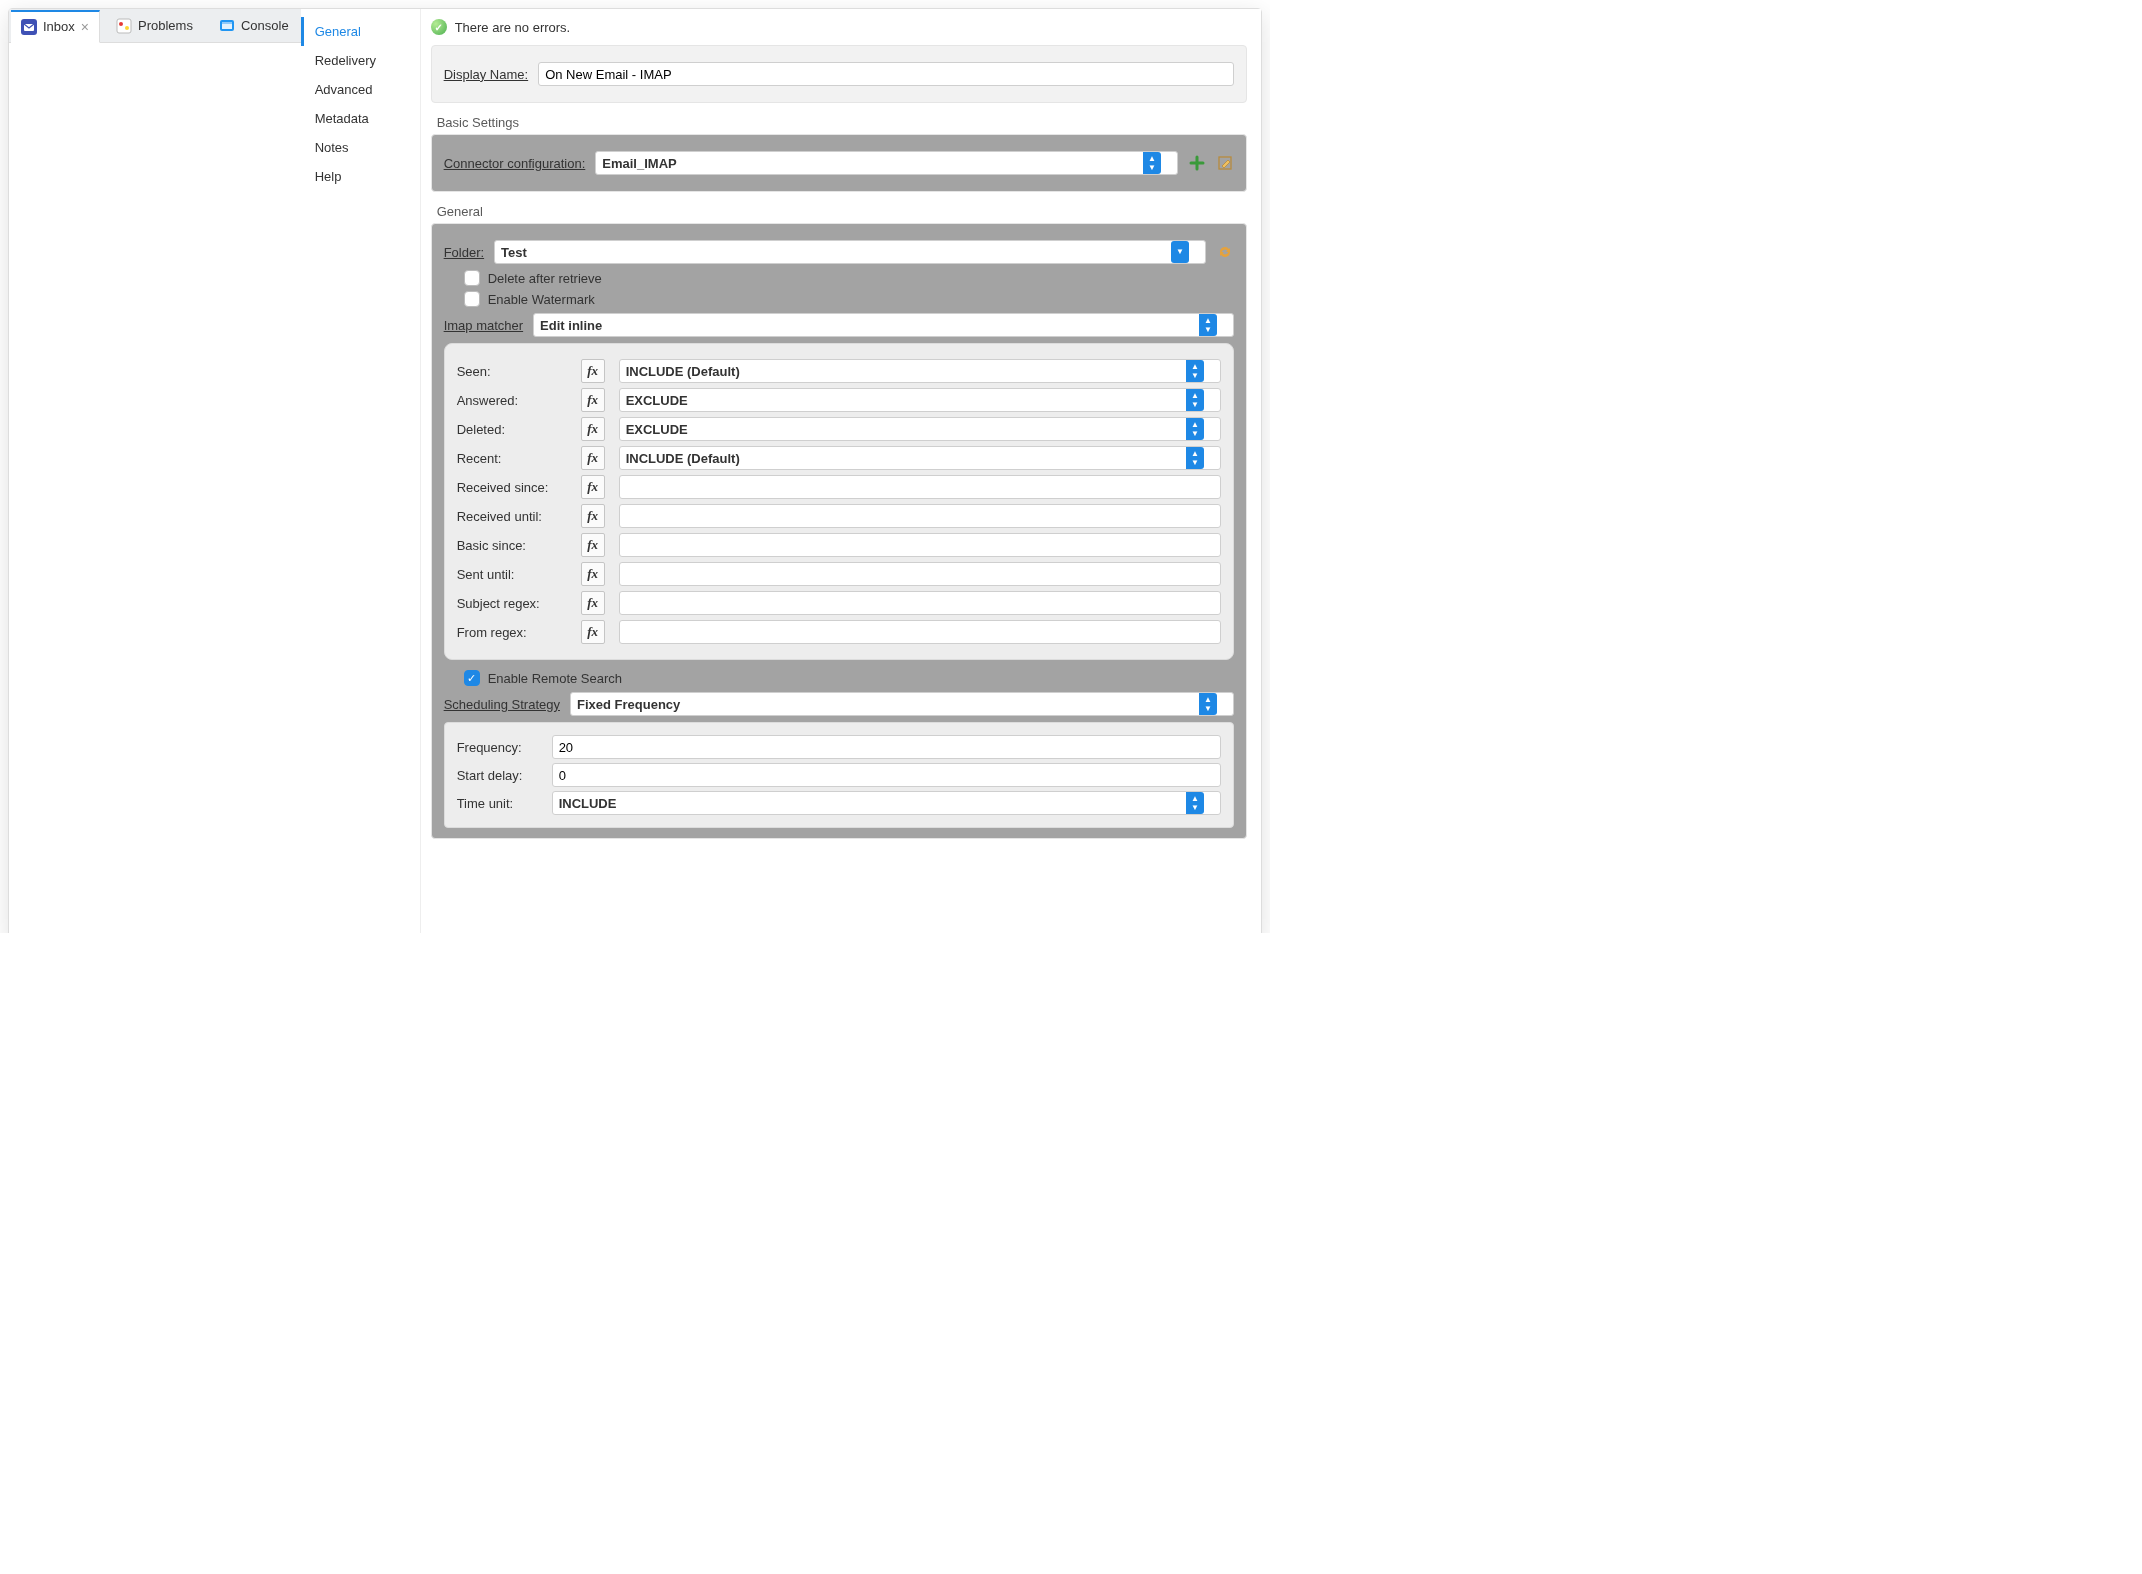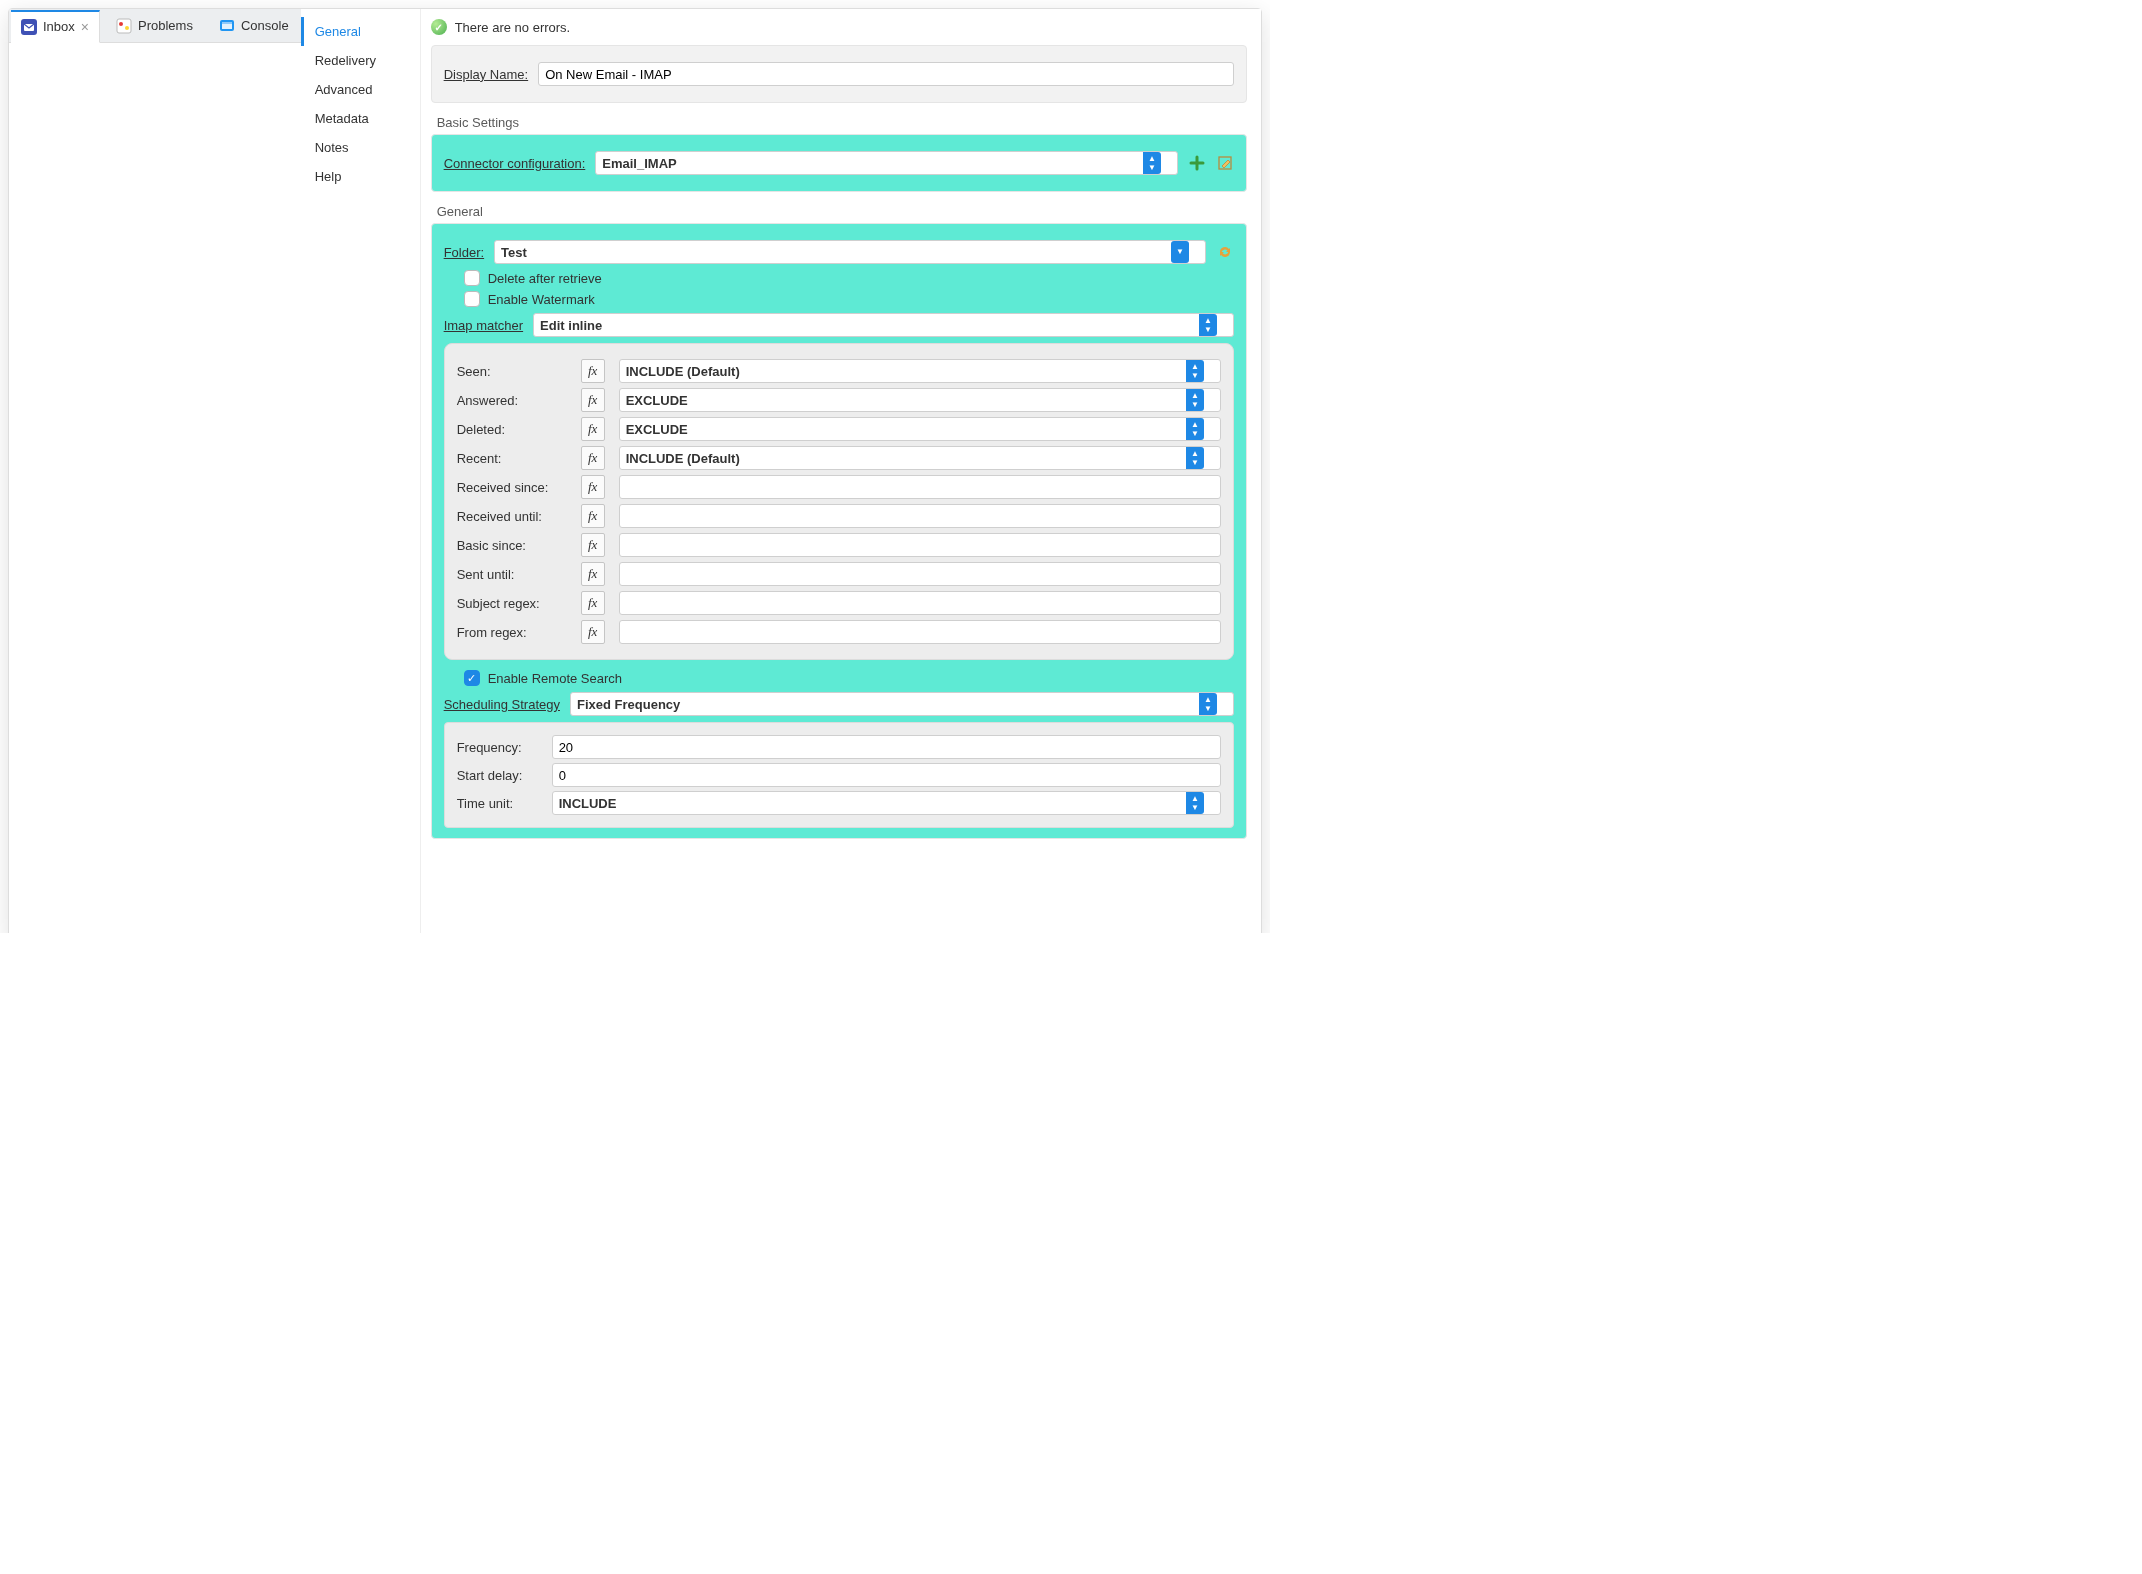--- a/index.html
+++ b/index.html
@@ -107,21 +107,21 @@
   }
   .select-box .select-arrow {
     width:18px; height:100%;
     background:#1e88e5;
     border-radius: 0 3px 3px 0;
     display:flex; align-items:center; justify-content:center;
     color:#fff; font-size:8px; line-height:1;
   }
   .select-box .select-arrow .updown { display:flex; flex-direction:column; gap:1px;}
   .section {
-    background:#5eead4;
+    background:#a3a3a3;
     border:1px solid #e5e5e5;
     border-radius:4px;
     padding:10px 12px;
     margin-top:4px;
   }
   .section-title {
     color:#5a5a5a;
     margin: 12px 0 4px 6px;
   }
   .subsection {
@@ -141,20 +141,21 @@
   .fx-btn {
     width:24px; height:24px;
     border:1px solid #c5c5c5;
     background:#fbfbfb;
     display:flex; align-items:center; justify-content:center;
     font-style:italic;
     font-family: Georgia, serif;
     font-size:13px;
     cursor:pointer;
     border-radius:2px;
+    font-weight:bold;
   }
   .matcher-grid input.text, .matcher-grid .select-box { flex:1; }
   .cb-row { display:flex; align-items:center; gap:8px; margin:5px 0 5px 20px;}
   .cb {
     width:16px; height:16px; border-radius:4px; border:1px solid #bbb; background:#fff;
     display:flex; align-items:center; justify-content:center;
     font-size:11px; color:#fff;
   }
   .cb.checked { background:#1e88e5; border-color:#1e88e5; }
   .icon-btn {

